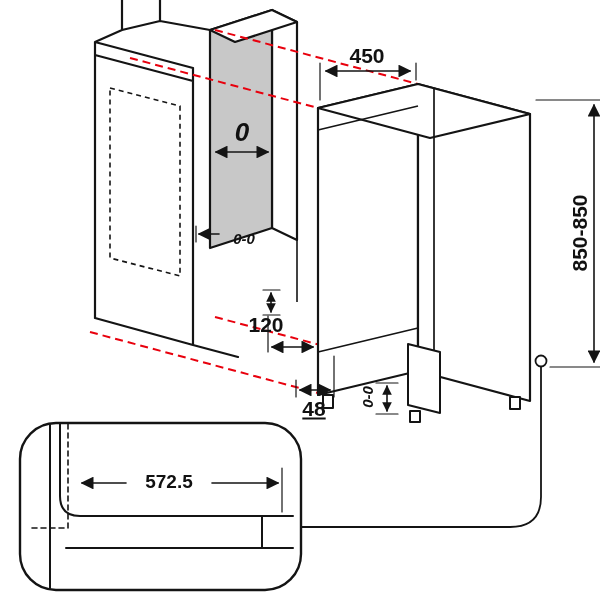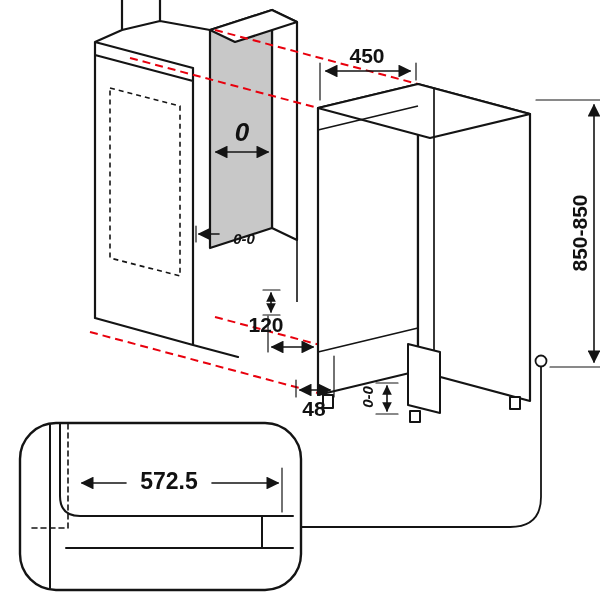--- a/index.html
+++ b/index.html
@@ -7,21 +7,21 @@
     position:relative;width:600px;height:600px;background:#fff;overflow:hidden;
     font-family:"Liberation Sans", sans-serif;color:#111;margin-left:10px;
   }
   .canvas svg{position:absolute;left:0;top:0;}
   .dim-label{
     position:absolute;font-weight:700;color:#111;white-space:nowrap;
     transform:translate(-50%,-50%);line-height:1;
   }
   .dim-label.rot{transform:translate(-50%,-50%) rotate(-90deg);}
   .dim-label.ital{font-style:italic;}
-  .s26{font-size:26px;} .s21{font-size:21px;} .s19{font-size:23px;} .s15{font-size:15px;}
+  .s26{font-size:26px;} .s21{font-size:21px;} .s19{font-size:19px;} .s15{font-size:15px;}
 </style>
 </head>
 <body>
 
 <div class="canvas">
 
   <svg width="600" height="600" viewBox="0 0 600 600">
     <defs>
       <marker id="ah" viewBox="0 0 10 10" refX="9" refY="5" markerWidth="8" markerHeight="8" orient="auto-start-reverse">
         <path d="M0,0 L10,5 L0,10 z" fill="#141414"></path>
@@ -109,17 +109,17 @@
 
     <path d="M291,527 L500,527 Q531,527 531,497 L531,367" stroke="#141414" fill="none" stroke-width="1.8"></path>
     <circle cx="531" cy="361" r="5.5" stroke="#141414" fill="#ffffff" stroke-width="1.8"></circle>
   </svg>
 
   <div class="dim-label s21" style="left:357px;top:55px;">450</div>
   <div class="dim-label rot s21" style="left:569px;top:233px;">850-850</div>
   <div class="dim-label ital s26" style="left:232px;top:132px;">0</div>
   <div class="dim-label ital s15" style="left:234px;top:238px;">0-0</div>
   <div class="dim-label s21" style="left:256px;top:324px;">120</div>
-  <div class="dim-label s21" style="left:304px;top:408px;">48</div>
+  <div class="dim-label s21" style="left:304px;top:408px;text-decoration:underline;">48</div>
   <div class="dim-label rot ital s15" style="left:357px;top:397px;">0-0</div>
   <div class="dim-label s19" style="left:159px;top:481px;">572.5</div>
 
 </div>
 
 </body></html>

